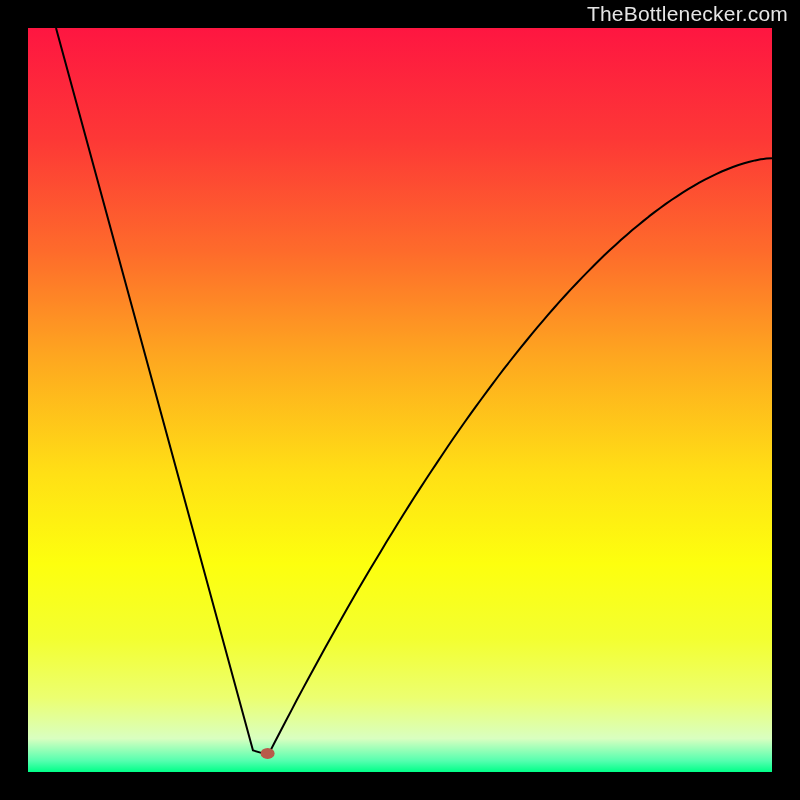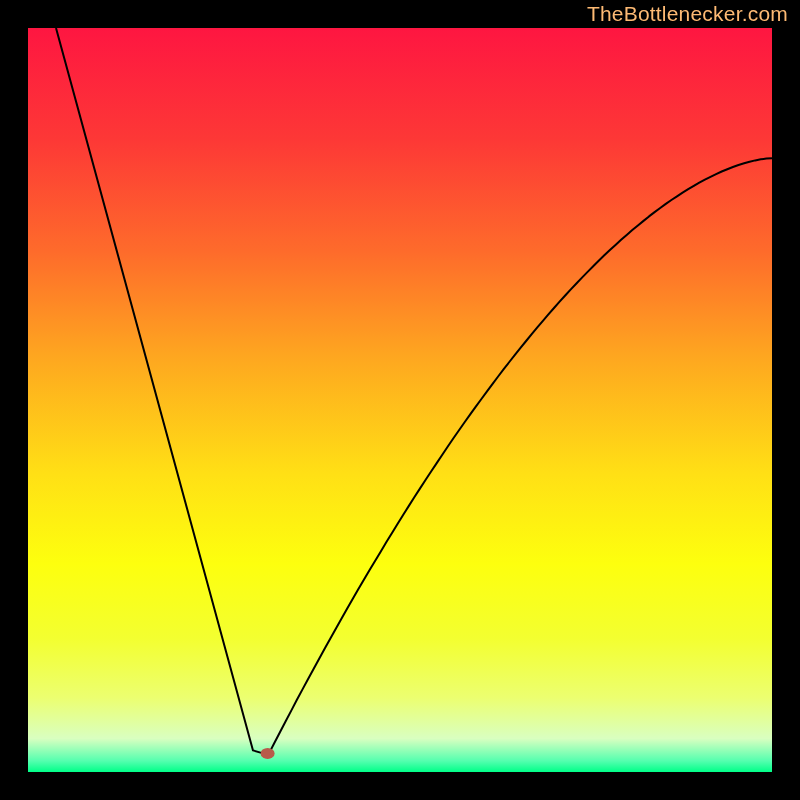--- a/index.html
+++ b/index.html
@@ -15,21 +15,21 @@
     top: 0;
     left: 0;
     width: 800px;
     height: 800px;
     background: #000;
   }
   .watermark {
     position: absolute;
     top: 2px;
     right: 12px;
-    color: #fdba74;
+    color: #e5e5e5;
     font-family: Arial, Helvetica, sans-serif;
     font-size: 21px;
     letter-spacing: 0.2px;
     user-select: none;
   }
   .plot {
     position: absolute;
     top: 28px;
     left: 28px;
     width: 744px;

